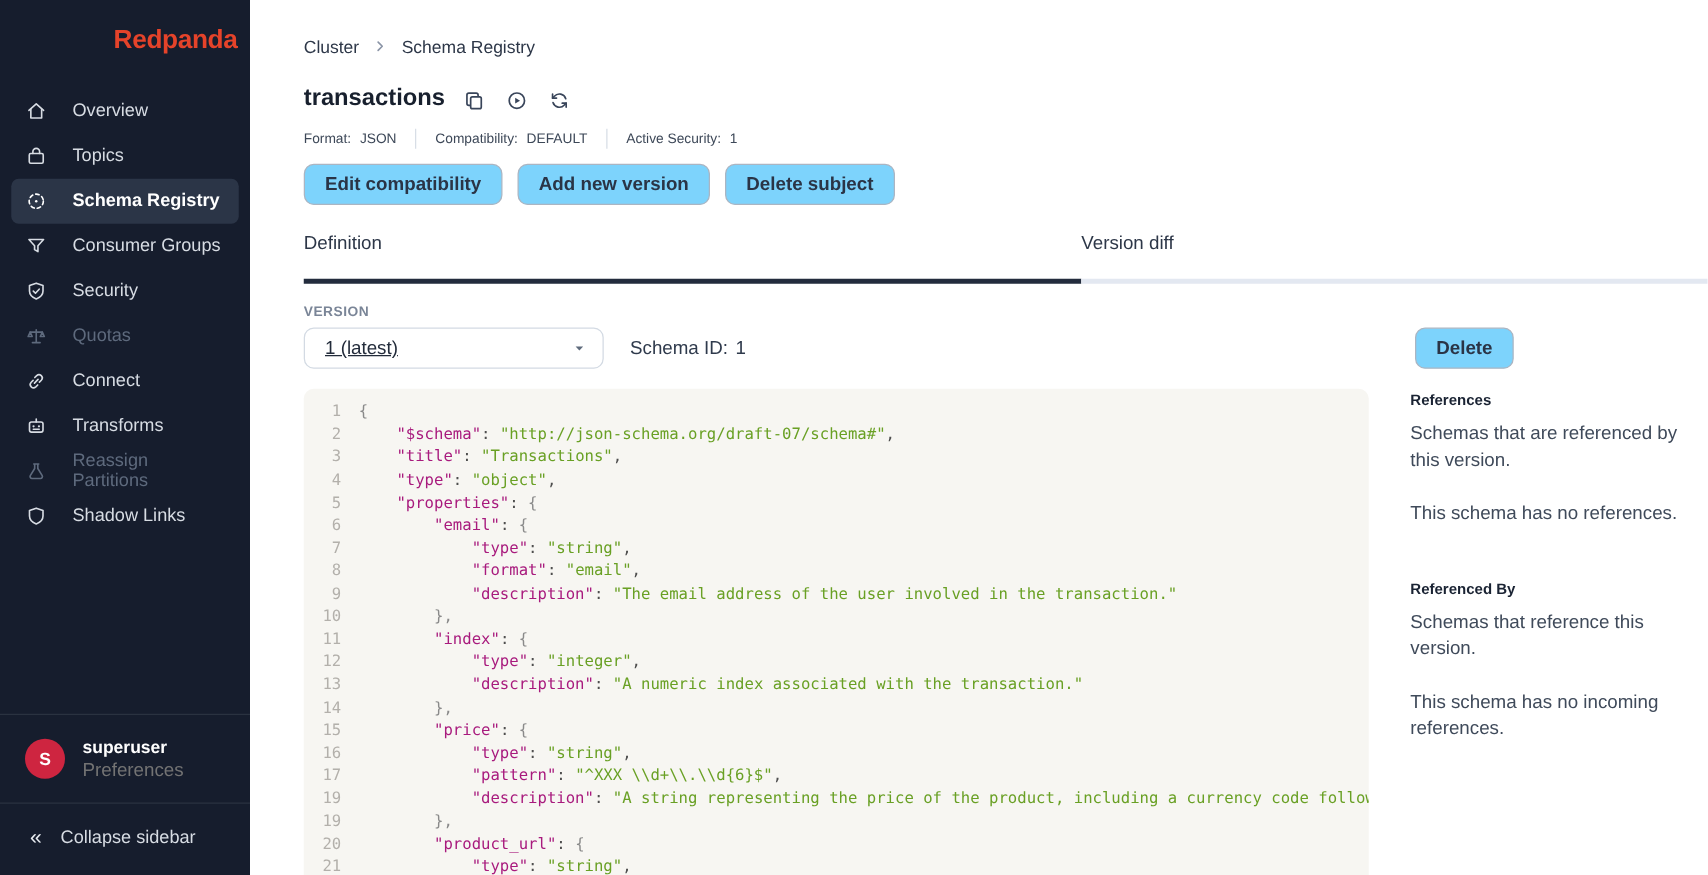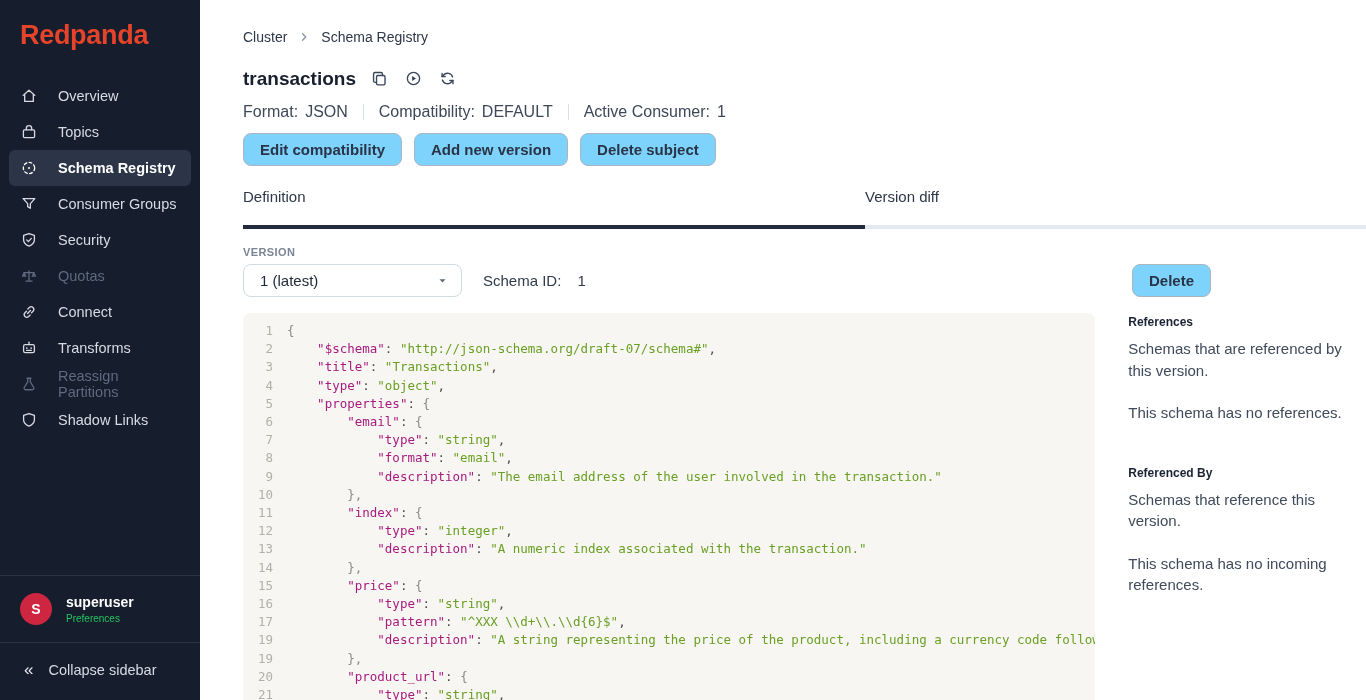--- a/index.html
+++ b/index.html
@@ -2,85 +2,85 @@
 <html><head>
 <meta charset="utf-8">
 <style>
   * { margin:0; padding:0; box-sizing:border-box; }
   html,body { width:1366px; height:700px; overflow:hidden; background:#fff;
     font-family:"Liberation Sans", sans-serif; }
 
   
   .sidebar { position:fixed; left:0; top:0; width:200px; height:700px;
     background:#161D2D; color:#D7DCE3; }
-  .logo { margin:20px 0 0 20px; font-size:27px; font-weight:800;
-    letter-spacing:-0.3px; color:#E5432A; }
+  .logo { margin:20px 10px 0 20px; font-size:21px; font-weight:800;
+    letter-spacing:-0.3px; color:#E5432A;text-align:right; }
   .nav { margin-top:27px; padding:0 9px; }
   .nav-item { display:flex; align-items:center; gap:20px; height:36px;
     padding:0 11px; border-radius:6px; font-size:14.5px; cursor:pointer;
     color:#D7DCE3; }
   .nav-item .nv-ic { width:18px; height:18px; flex:none; display:flex; }
   .nav-item .nv-ic svg { width:18px; height:18px; }
   .nav-item.active { background:#2B3547; color:#FFFFFF; font-weight:700; }
   .nav-item.disabled { color:#5E6A7D; cursor:default; }
   .sb-bottom { position:absolute; left:0; right:0; bottom:0; }
   .user-row { display:flex; align-items:center; gap:14px; padding:17px 20px;
     border-top:1px solid #2A3240; cursor:pointer; }
   .avatar { width:32px; height:32px; border-radius:50%; background:#CE2540;
     color:#fff; font-size:14px; font-weight:600; display:flex;
     align-items:center; justify-content:center; flex:none; }
   .user-name { font-size:14px; font-weight:700; color:#fff; }
-  .user-sub { font-size:10px; color:#22c55e; margin-top:3px; }
+  .user-sub { font-size:15px; color:#737373; margin-top:3px; }
   .collapse-row { display:flex; align-items:center; gap:15px;
     padding:18px 20px 22px 24px; border-top:1px solid #2A3240;
     font-size:14.5px; color:#D7DCE3; cursor:pointer; }
   .collapse-glyph { font-size:17px; line-height:1; color:#E8ECF1; }
 
   
   .main { margin-left:200px; padding:29px 0 0 43px; }
   .breadcrumb { display:flex; align-items:center; gap:11px; font-size:14px;
     color:#2D3748; }
   .crumb { cursor:pointer; }
   .bc-chev { display:flex; color:#8A94A6; }
 
-  .title-row { margin-top:23px; display:flex; align-items:flex-start; gap:14px; }
+  .title-row { margin-top:23px; display:flex; align-items:flex-end; gap:14px; }
   .page-title { font-size:19px; font-weight:700; color:#18202E; }
   .icon-btn { width:20px; height:20px; display:flex; align-items:center;
     justify-content:center; color:#39455A; cursor:pointer; background:none;
     border:none; }
   .icon-btn svg { width:17px; height:17px; }
 
   .meta-row { margin-top:13px; display:flex; align-items:center;
-    font-size:16px; color:#3D4858; }
+    font-size:11px; color:#3D4858; }
   .meta-seg { display:flex; gap:7px; }
   .meta-div { width:1px; height:16px; background:#D8DEE6; margin:0 15px; }
 
   .buttons-row { margin-top:12px; display:flex; gap:12px; }
   .btn { height:33px; padding:0 16px; background:#7dd3fc;
     border:1px solid #ABB5C2; border-radius:8px; font-size:15px;
     font-weight:600; color:#2A3446; cursor:pointer;
     font-family:"Liberation Sans", sans-serif; }
 
   .tabs { margin-top:15px; display:flex; width:1244px; }
   .tab { width:622px; text-align:left; font-size:15px; font-weight:500;
     color:#2D3748; padding:7px 0 20px; border-bottom:4px solid #E3E8F1;
     cursor:pointer; }
   .tab.active { border-bottom-color:#232C3D; }
 
   .version-block { margin-top:17px; width:968px; }
   .version-label { font-size:11px; font-weight:600; letter-spacing:0.4px;
     color:#7A8597; }
   .version-row { margin-top:6px; display:flex; align-items:center; }
-  .dropdown { width:219px; height:33px; border:1px solid #D3DAE3;
+  .dropdown { width:240px; height:33px; border:1px solid #D3DAE3;
     border-radius:8px; display:flex; align-items:center;
     justify-content:space-between; padding:0 13px 0 16px; font-size:15px;
-    color:#222B3A; cursor:pointer; background:#fff; }
+    color:#222B3A; cursor:pointer; background:#fff;text-decoration:underline; }
   .dd-caret { display:flex; color:#5F6B7C; }
   .schema-id { margin-left:21px; font-size:15px; color:#2F3A4C;
-    display:flex; gap:16px; }
+    display:flex; gap:6px; }
   .spacer { flex:1; }
 
   .content-row { margin-top:16px; display:flex; align-items:flex-start; }
   .editor { width:968px; height:560px; background:#F7F6F2; border-radius:8px;
     padding:9px 0 0; overflow:hidden; }
   .code-line { display:flex; white-space:pre;
     font-family:"DejaVu Sans Mono", monospace; font-size:12.5px;
     line-height:18.2px; }
   .ln { width:24px; flex:none; text-align:right; color:#B3B0AB;
     margin-left:6px; user-select:none; }
@@ -252,21 +252,21 @@
       <span>Format:</span>
         <span>JSON</span>
     </span>
     <span class="meta-div"></span>
     <span class="meta-seg">
       <span>Compatibility:</span>
         <span>DEFAULT</span>
     </span>
     <span class="meta-div"></span>
     <span class="meta-seg">
-      <span>Active Consumer:</span>
+      <span>Active Security:</span>
         <span>1</span>
     </span>
   </div>
 
   <div class="buttons-row">
     <button class="btn">Edit compatibility</button>
     <button class="btn">Add new version</button>
     <button class="btn">Delete subject</button>
   </div>
 

